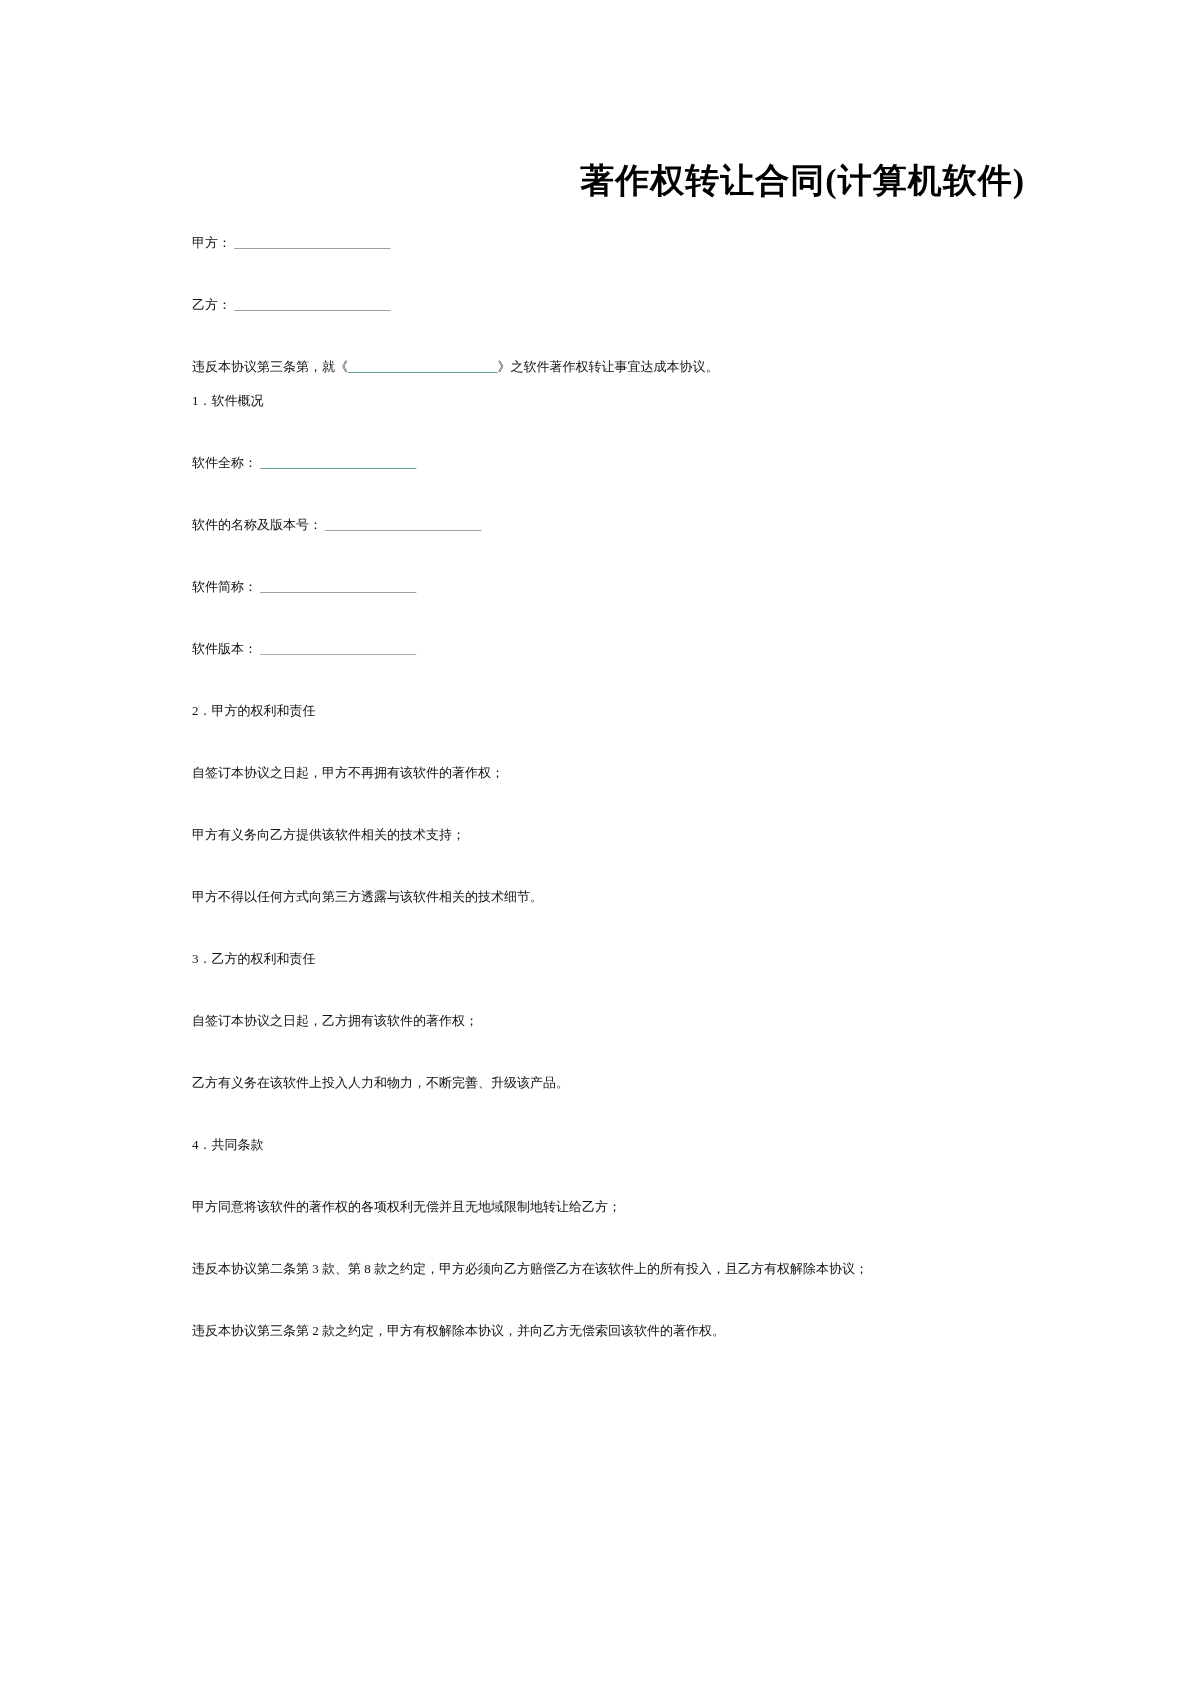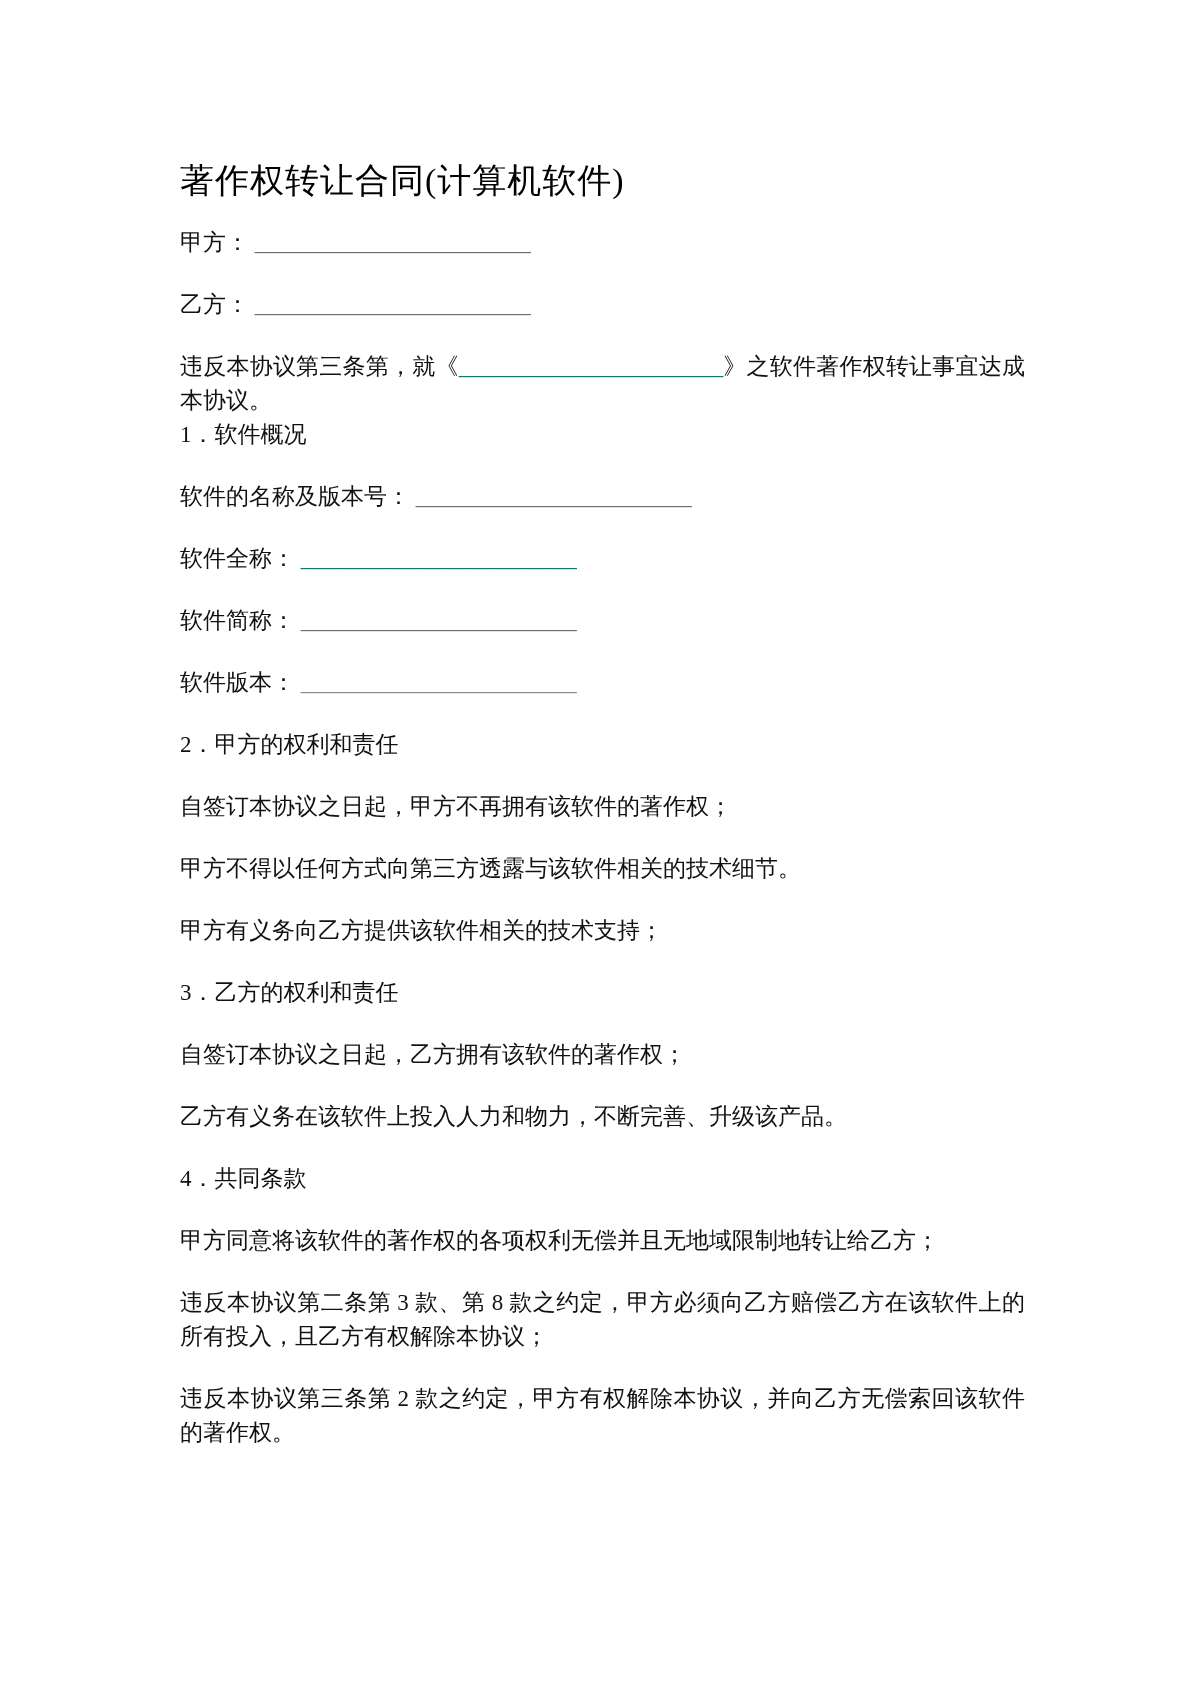--- a/index.html
+++ b/index.html
@@ -18,28 +18,28 @@
     box-sizing: border-box;
     width: 1190px;
     height: 1683px;
     padding: 158px 165px 0 180px;
     background: #ffffff;
   }
   .doc-title {
     margin: 0;
     font-size: 34px;
     line-height: 46px;
-    font-weight: 400;
-    text-align: left;
+    font-weight: 700;
+    text-align: right;
     letter-spacing: 1px;
     color: #000000;
   }
   .para {
-    margin: 28px 0 0 0;
-    font-size: 23px;
+    margin: 28px 0 0 12px;
+    font-size: 13px;
     line-height: 34px;
     text-align: justify;
   }
   .para.first {
     margin-top: 22px;
   }
   .para.tight {
     margin-top: 0;
   }
   .label {
@@ -70,43 +70,43 @@
     <span class="blank blank-dark">________________________</span>
   </p>
 
   <p class="para">
     <span>违反本协议第三条第，就《</span><span class="blank blank-light">_______________________</span><span>》之软件著作权转让事宜达成本协议。</span>
   </p>
 
   <p class="para tight">1．软件概况</p>
 
   <p class="para">
-    <span class="label">软件的名称及版本号：</span>
-    <span class="blank blank-dark">________________________</span>
+    <span class="label">软件全称：</span>
+    <span class="blank blank-light">________________________</span>
   </p>
 
   <p class="para">
-    <span class="label">软件全称：</span>
-    <span class="blank blank-light">________________________</span>
+    <span class="label">软件的名称及版本号：</span>
+    <span class="blank blank-dark">________________________</span>
   </p>
 
   <p class="para">
     <span class="label">软件简称：</span>
     <span class="blank blank-dark">________________________</span>
   </p>
 
   <p class="para">
     <span class="label">软件版本：</span>
     <span class="blank blank-mid">________________________</span>
   </p>
 
   <p class="para">2．甲方的权利和责任</p>
   <p class="para">自签订本协议之日起，甲方不再拥有该软件的著作权；</p>
+  <p class="para">甲方有义务向乙方提供该软件相关的技术支持；</p>
   <p class="para">甲方不得以任何方式向第三方透露与该软件相关的技术细节。</p>
-  <p class="para">甲方有义务向乙方提供该软件相关的技术支持；</p>
 
   <p class="para">3．乙方的权利和责任</p>
   <p class="para">自签订本协议之日起，乙方拥有该软件的著作权；</p>
   <p class="para">乙方有义务在该软件上投入人力和物力，不断完善、升级该产品。</p>
 
   <p class="para">4．共同条款</p>
   <p class="para">甲方同意将该软件的著作权的各项权利无偿并且无地域限制地转让给乙方；</p>
   <p class="para">违反本协议第二条第 3 款、第 8 款之约定，甲方必须向乙方赔偿乙方在该软件上的所有投入，且乙方有权解除本协议；</p>
   <p class="para">违反本协议第三条第 2 款之约定，甲方有权解除本协议，并向乙方无偿索回该软件的著作权。</p>
 

